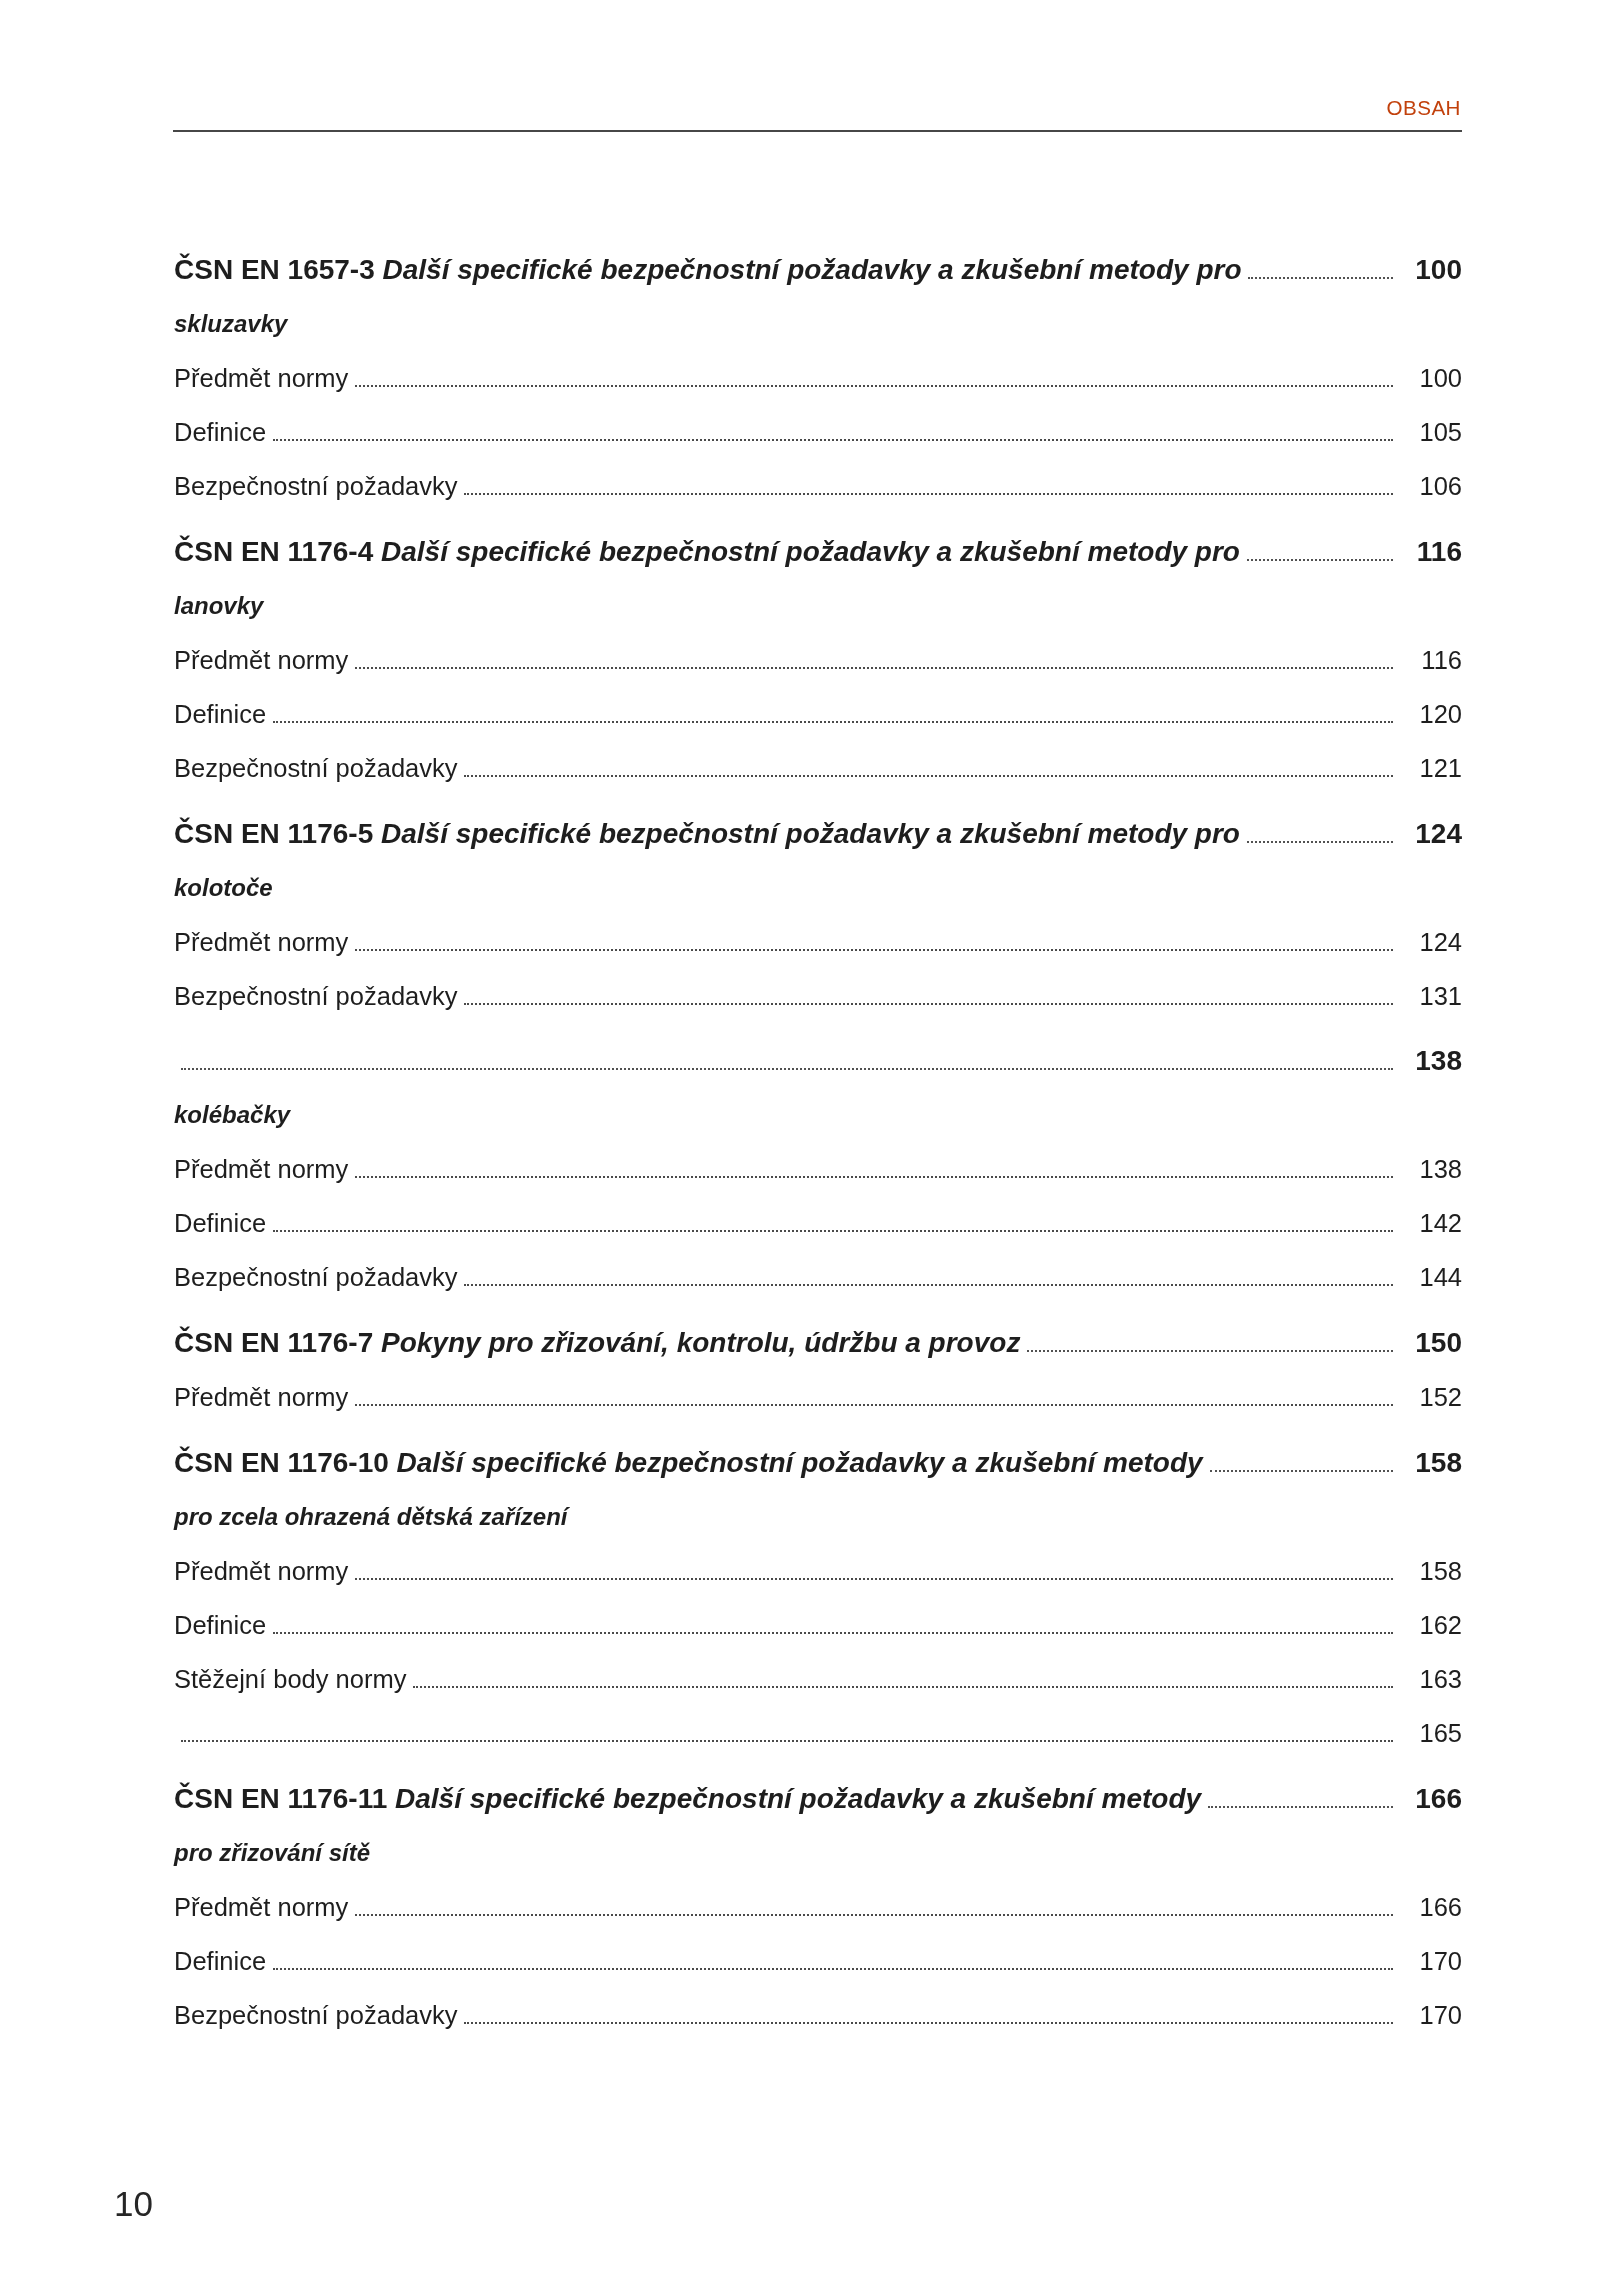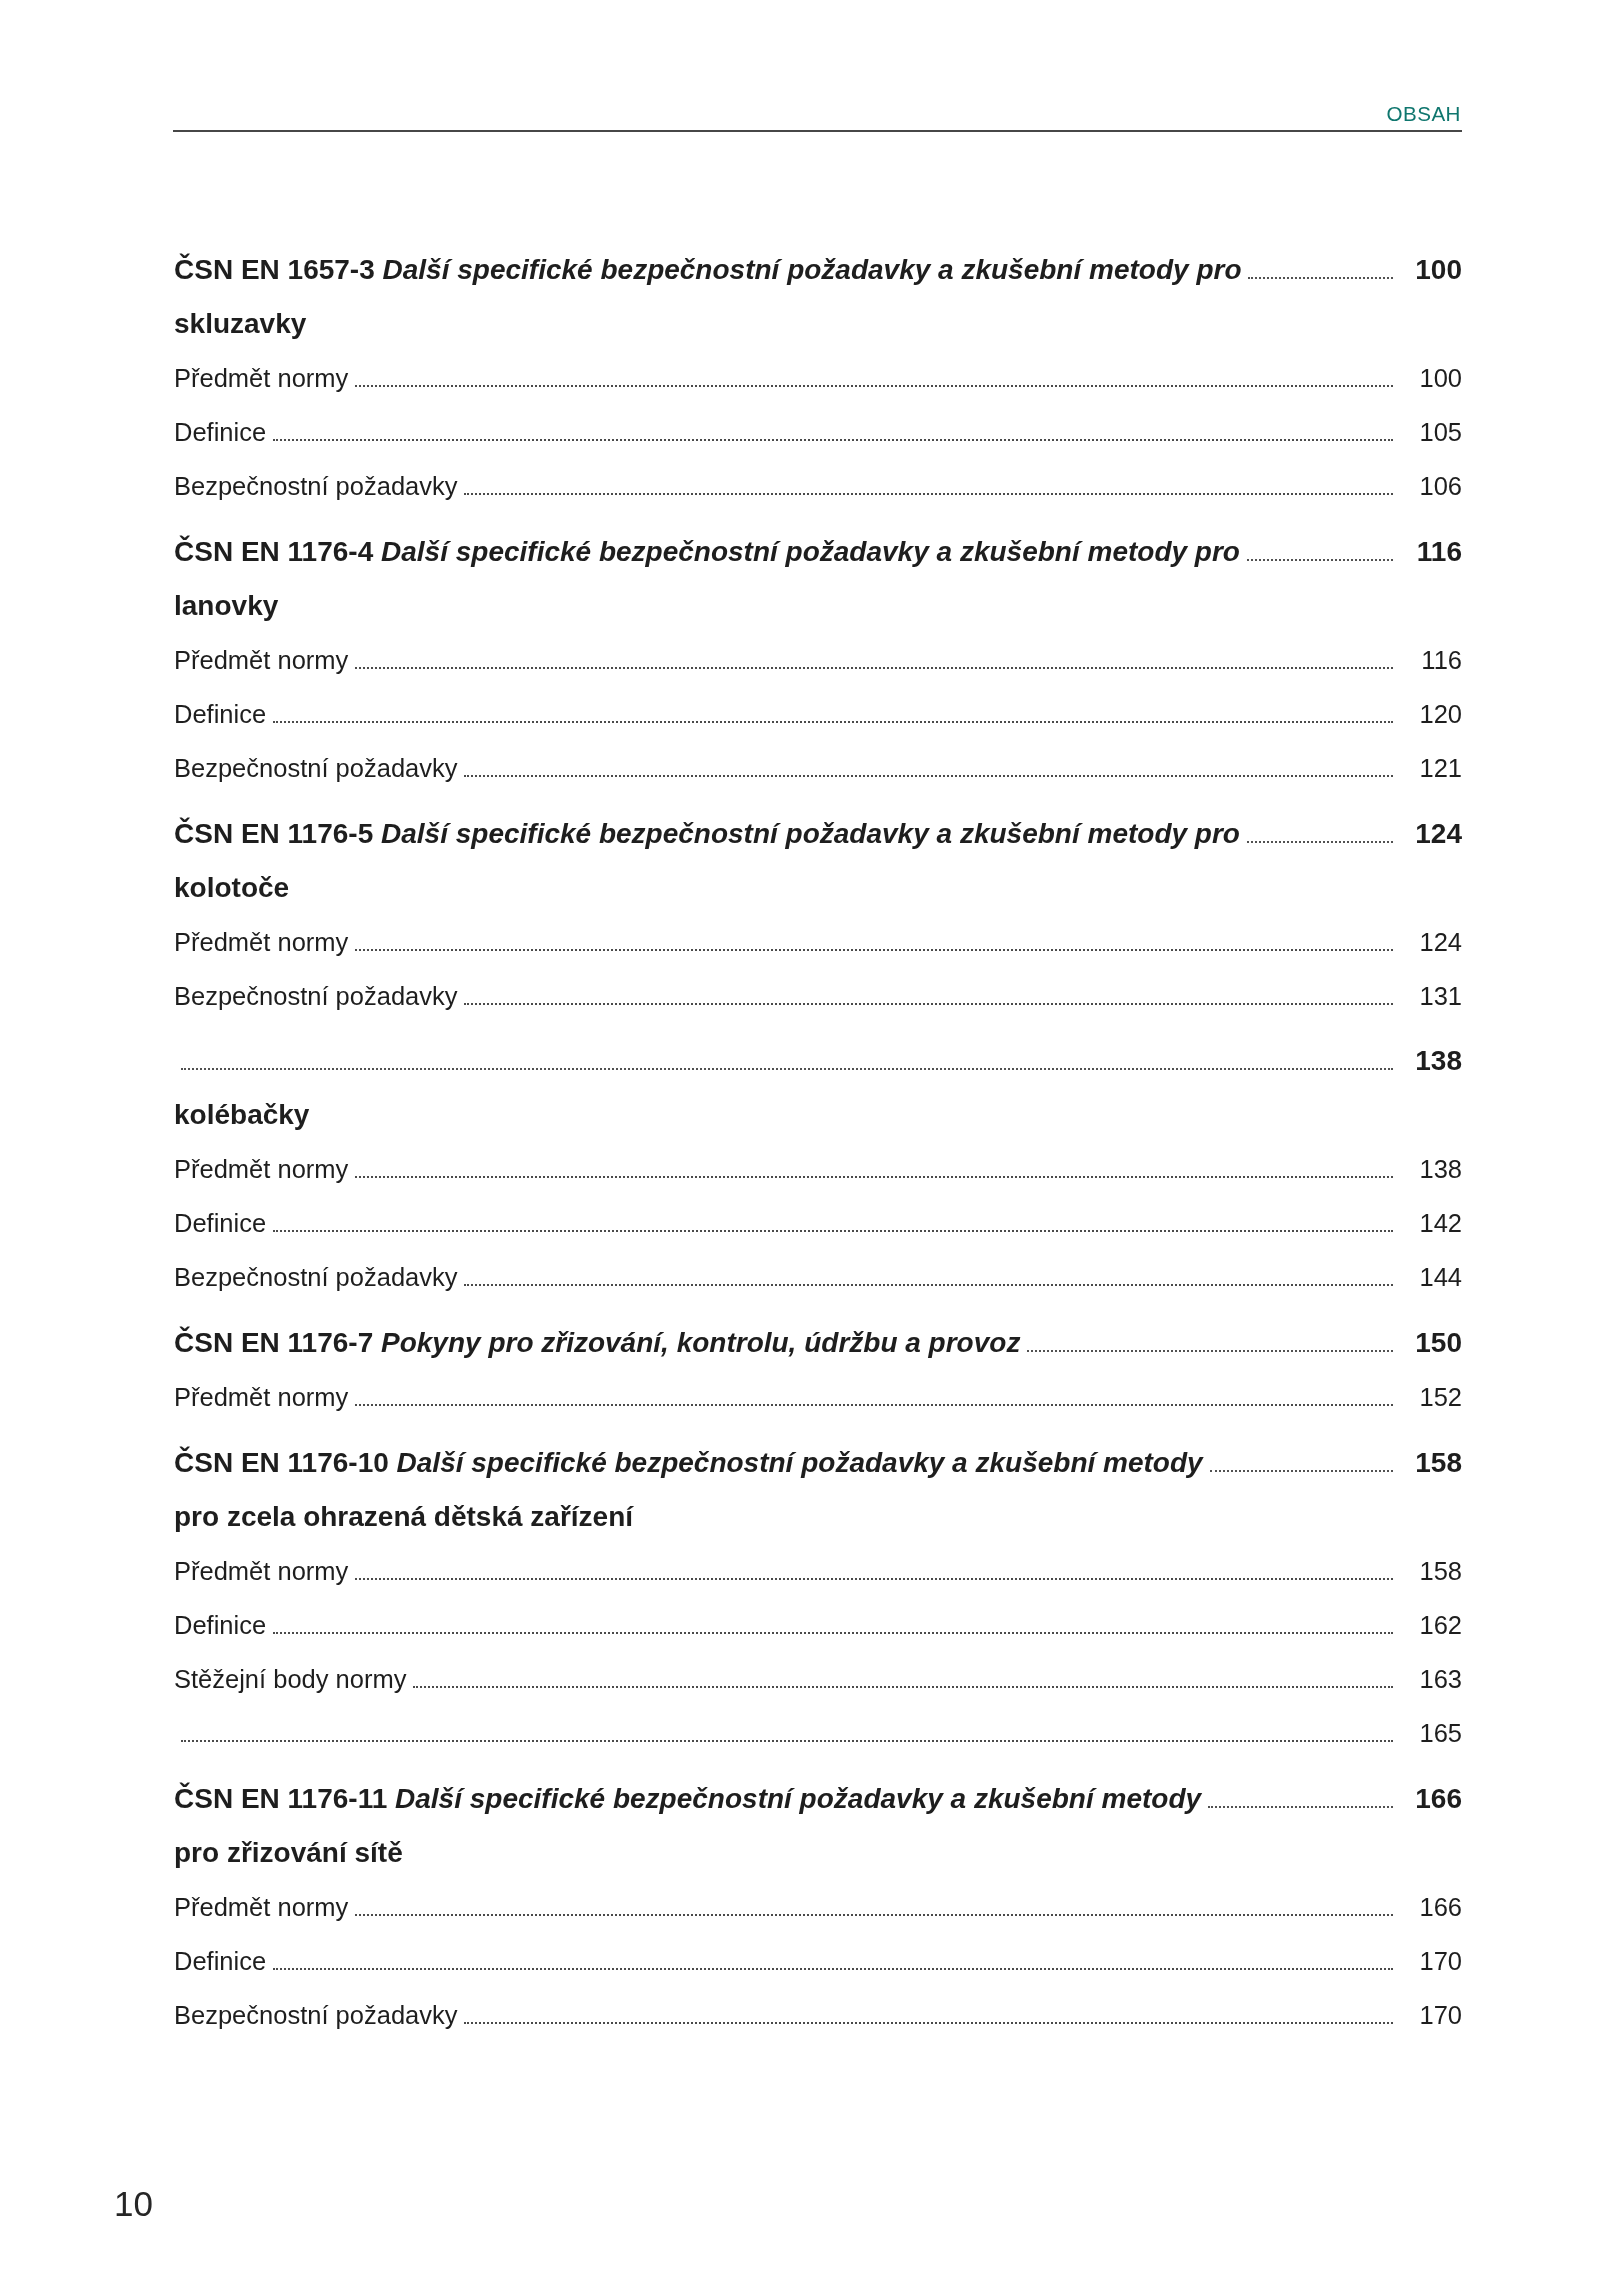--- a/index.html
+++ b/index.html
@@ -10,25 +10,25 @@
   body {
     position: relative;
     width: 1621px;
     height: 2293px;
     overflow: hidden;
     font-family: "Liberation Sans", sans-serif;
     color: #1e1e1e;
   }
   .header-label {
     position: absolute;
-    top: 102px;
+    top: 96px;
     right: 160px;
     font-size: 20.6px;
     letter-spacing: 0.5px;
-    color: #0f766e;
+    color: #c2410c;
   }
   .header-rule {
     position: absolute;
     top: 130px;
     left: 173px;
     right: 159px;
     border-top: 2px solid #474747;
   }
   .toc {
     position: absolute;
@@ -43,22 +43,23 @@
     display: flex;
     align-items: baseline;
     font-size: 28px;
     font-weight: bold;
     line-height: 54px;
     white-space: nowrap;
   }
   .h-code { font-style: normal; }
   .h-title { font-style: italic; }
   .h-line2 {
-    font-size: 28px;
+    font-size: 24px;
     font-weight: bold;
+    font-style: italic;
     line-height: 54px;
     white-space: nowrap;
   }
   .h-num {
     font-weight: bold;
     font-size: 28px;
     min-width: 61px;
     text-align: right;
   }
   .item-row {

